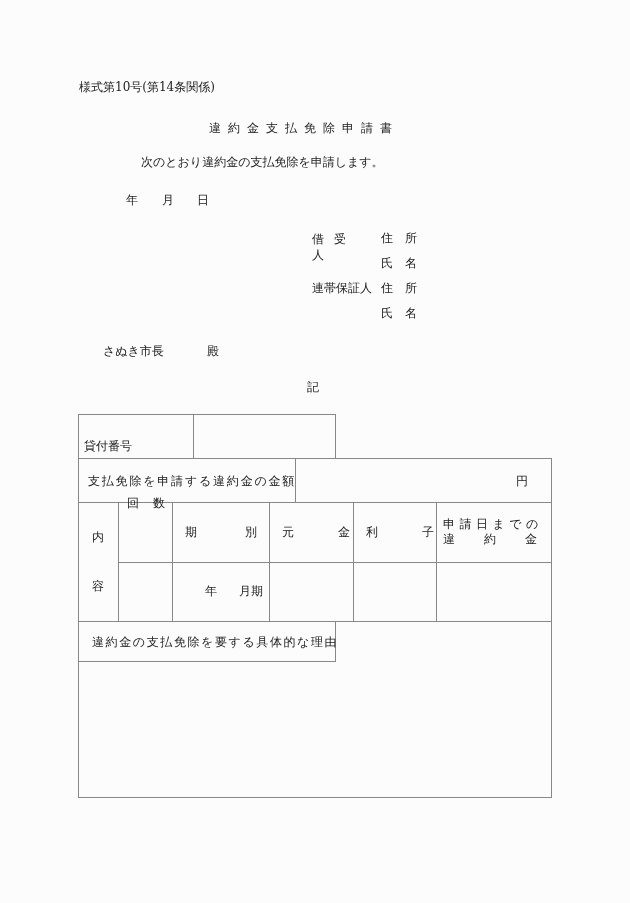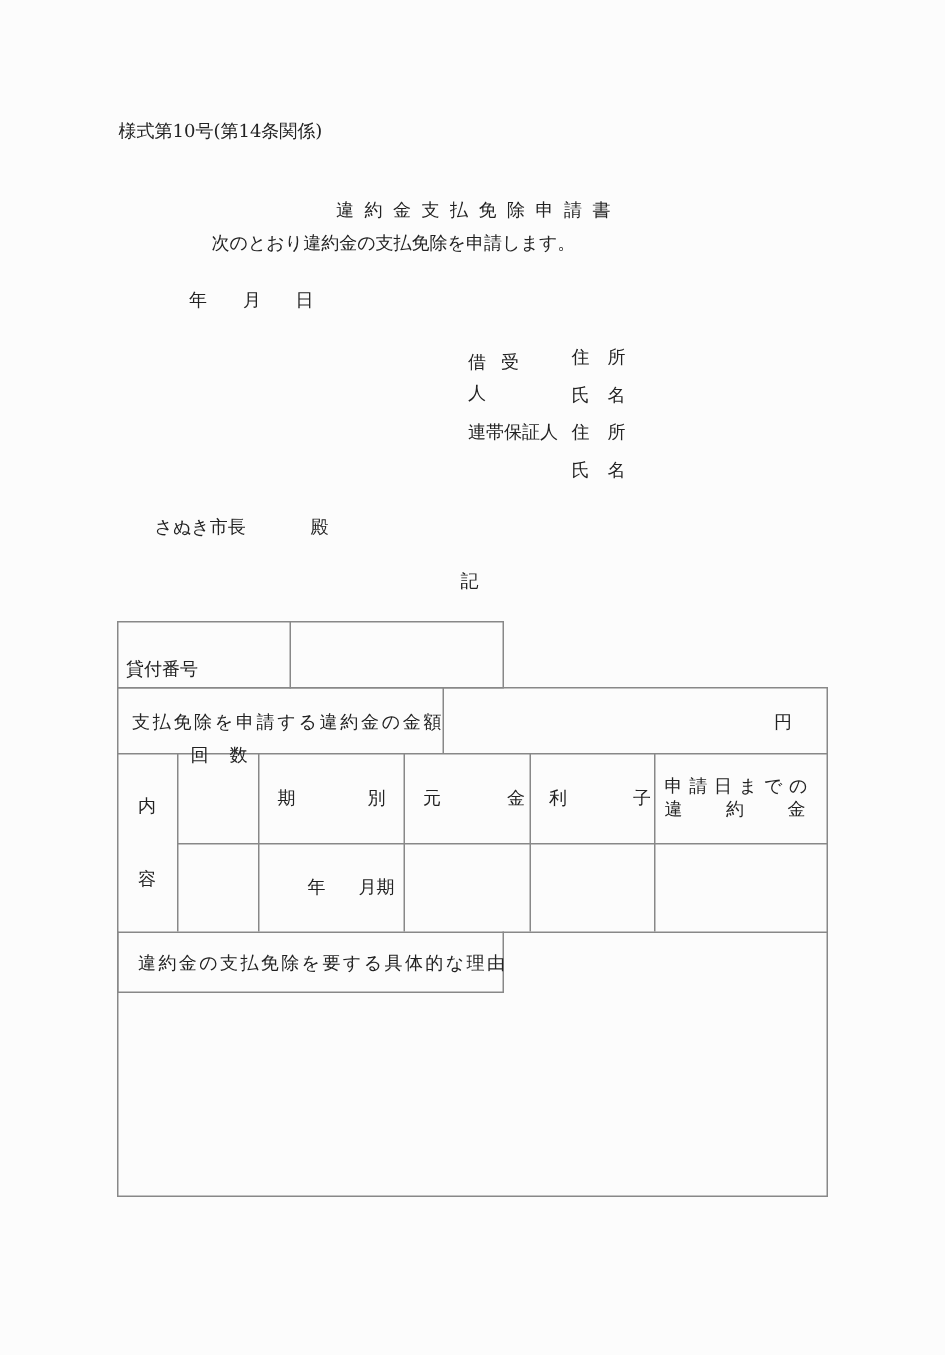--- a/index.html
+++ b/index.html
@@ -6,27 +6,27 @@
     body {
       width: 630px; height: 903px; background: #fcfcfc; position: relative;
       font-family: "DejaVu Serif", "Liberation Serif", serif; color: #222;
       overflow: hidden;
     }
     .t { position: absolute; white-space: nowrap; font-size: 12px; line-height: 14px; }
     .spaced { letter-spacing: 7px; }
     .box { position: absolute; border: 1px solid #888; box-sizing: border-box; }
     .hl { position: absolute; height: 0; border-top: 1px solid #888; }
     .vl { position: absolute; width: 0; border-left: 1px solid #888; }
-    .jt { position: absolute; font-size: 12px; line-height: 21px; display: flex; justify-content: center; }
+    .jt { position: absolute; font-size: 12px; line-height: 16px; display: flex; justify-content: center; }
   </style>
 </head>
 <body>
 
 <div class="t" style="left:79px; top:80px;">様式第10号(第14条関係)</div>
-<div class="t spaced" style="left:224px; top:121px;margin-top:12px;">違約金支払免除申請書</div>
+<div class="t spaced" style="left:209px; top:121px;">違約金支払免除申請書</div>
 <div class="t" style="left:101px; top:155px;margin-left:40px;">次のとおり違約金の支払免除を申請します。</div>
 
 <div class="t" style="left:126px; top:193px;">年</div>
 <div class="t" style="left:162px; top:193px;">月</div>
 <div class="t" style="left:197px; top:193px;">日</div>
 
 <div class="jt" style="left:312px; top:231px; width:57px;">
   <span style="letter-spacing:10px;">借受人</span>
 </div>
 <div class="t" style="left:381px; top:231px; letter-spacing:12px;">住所</div>

